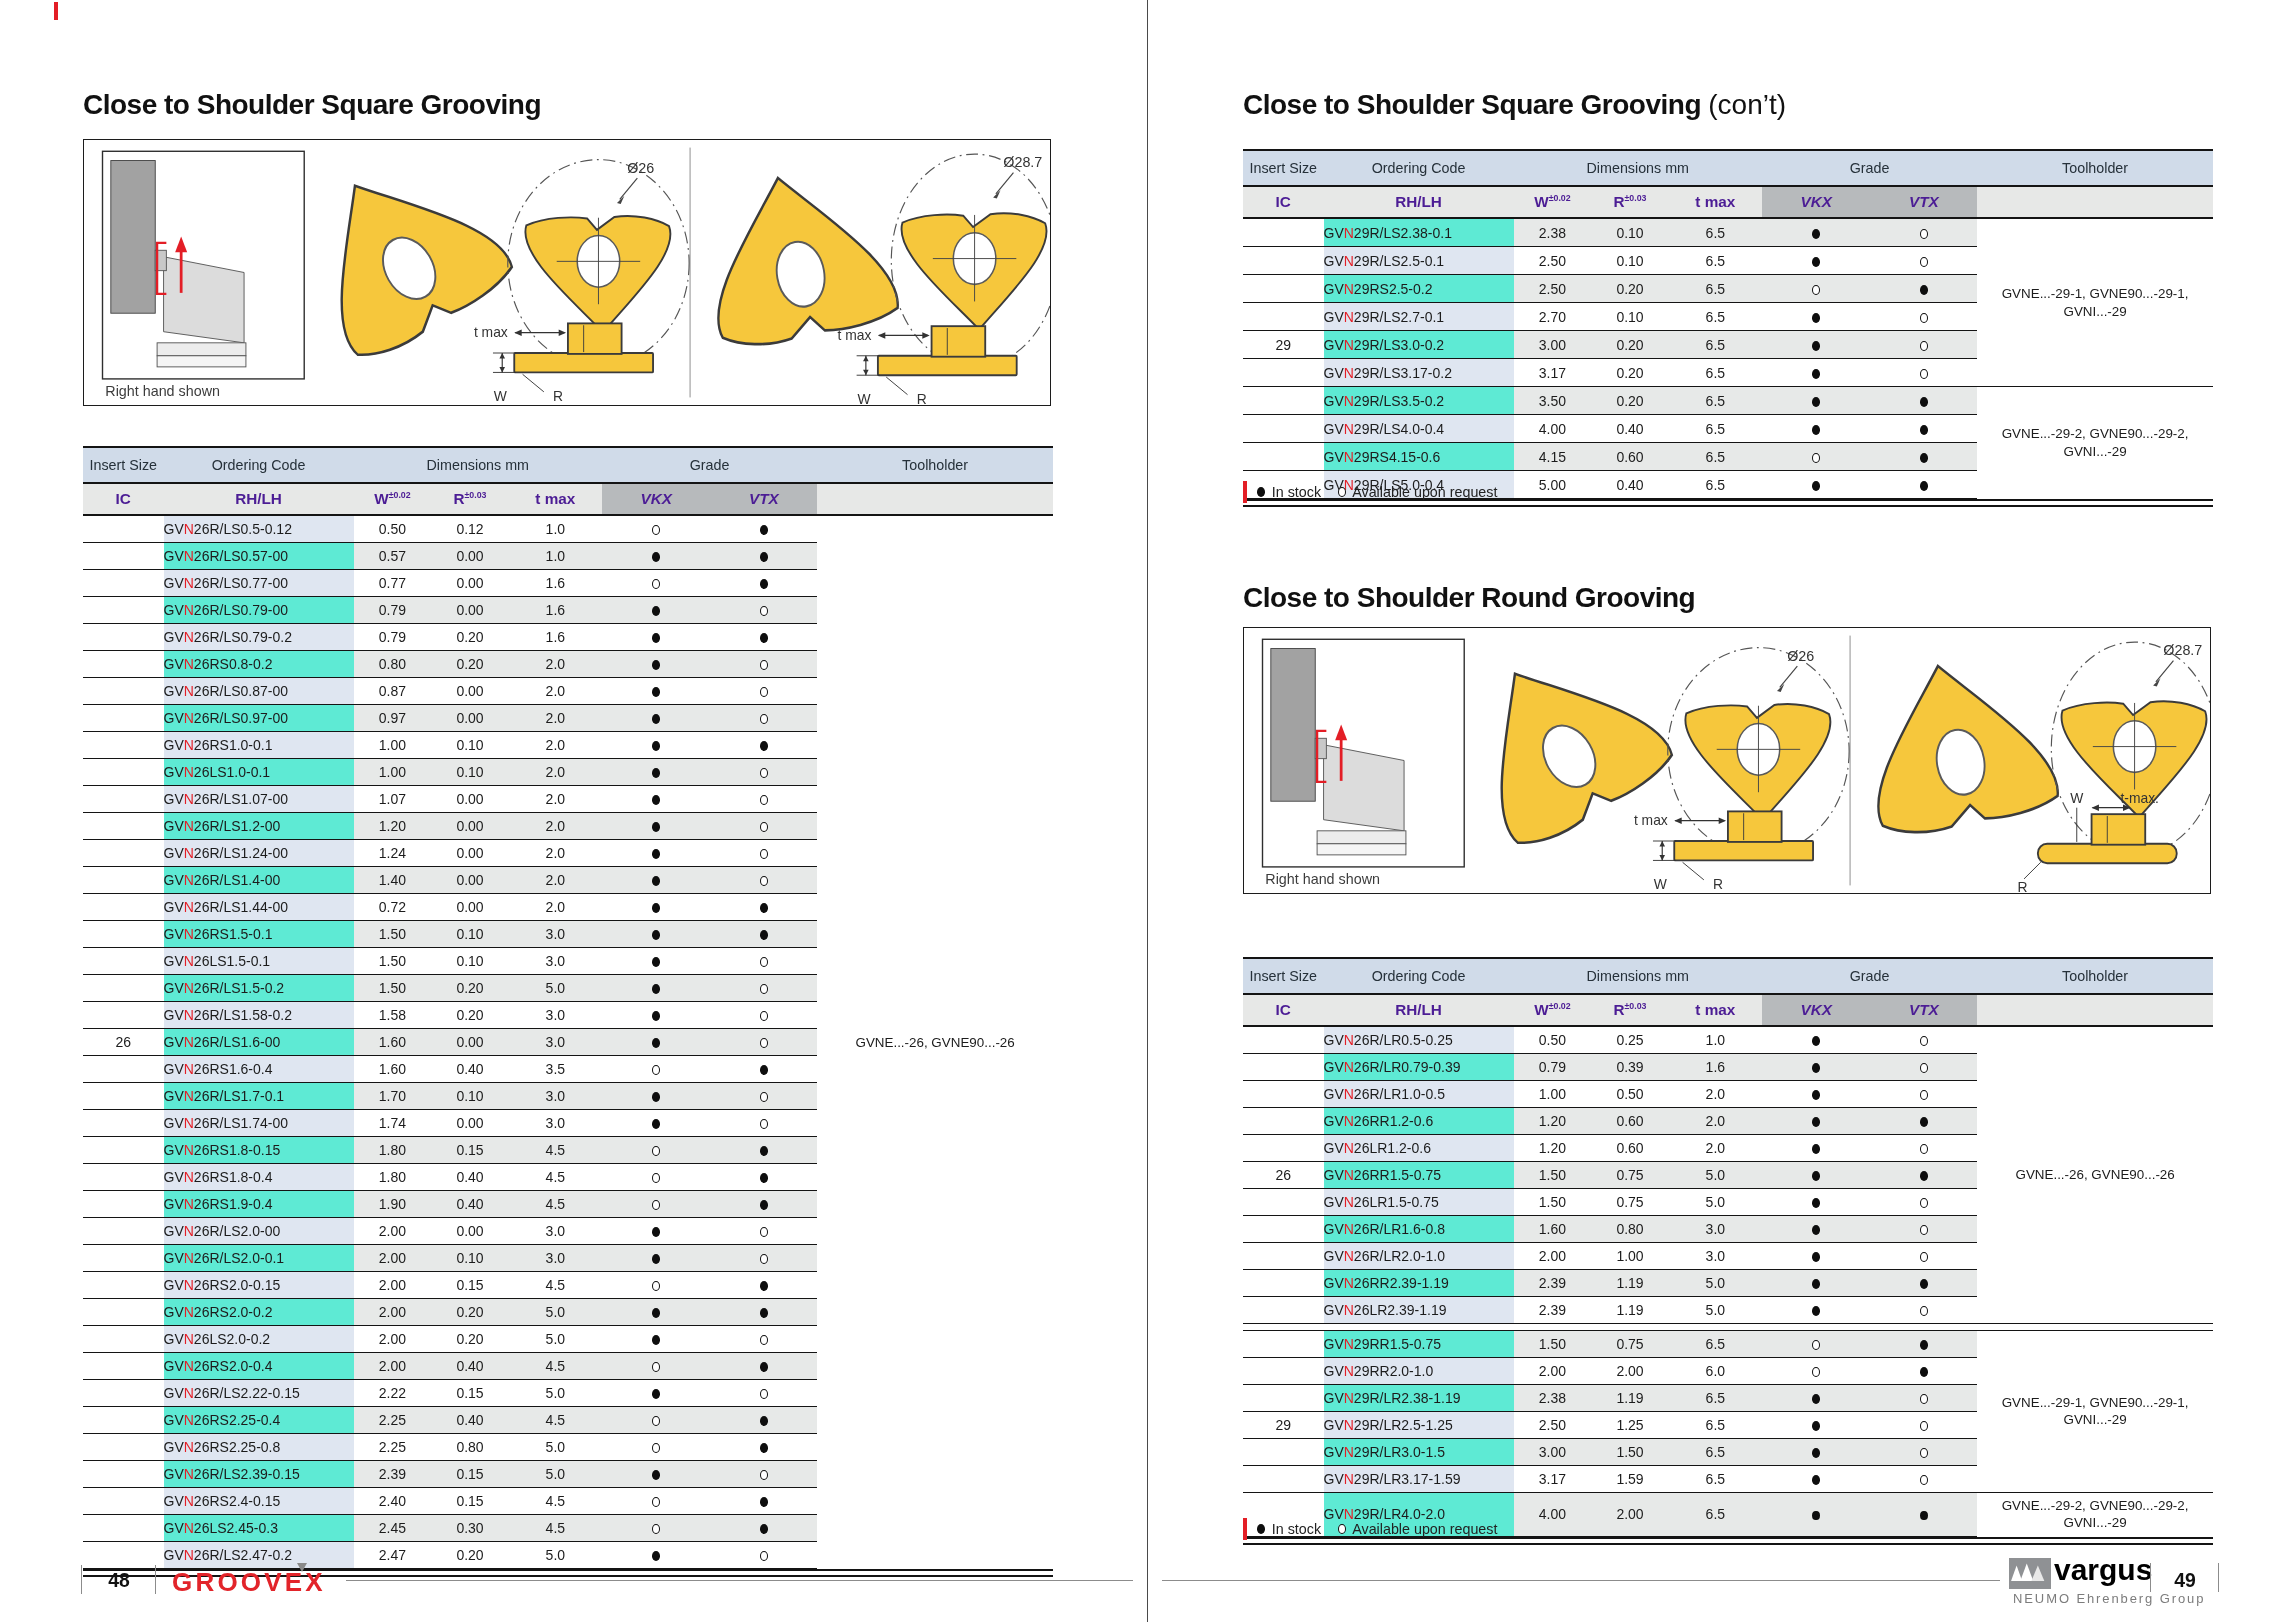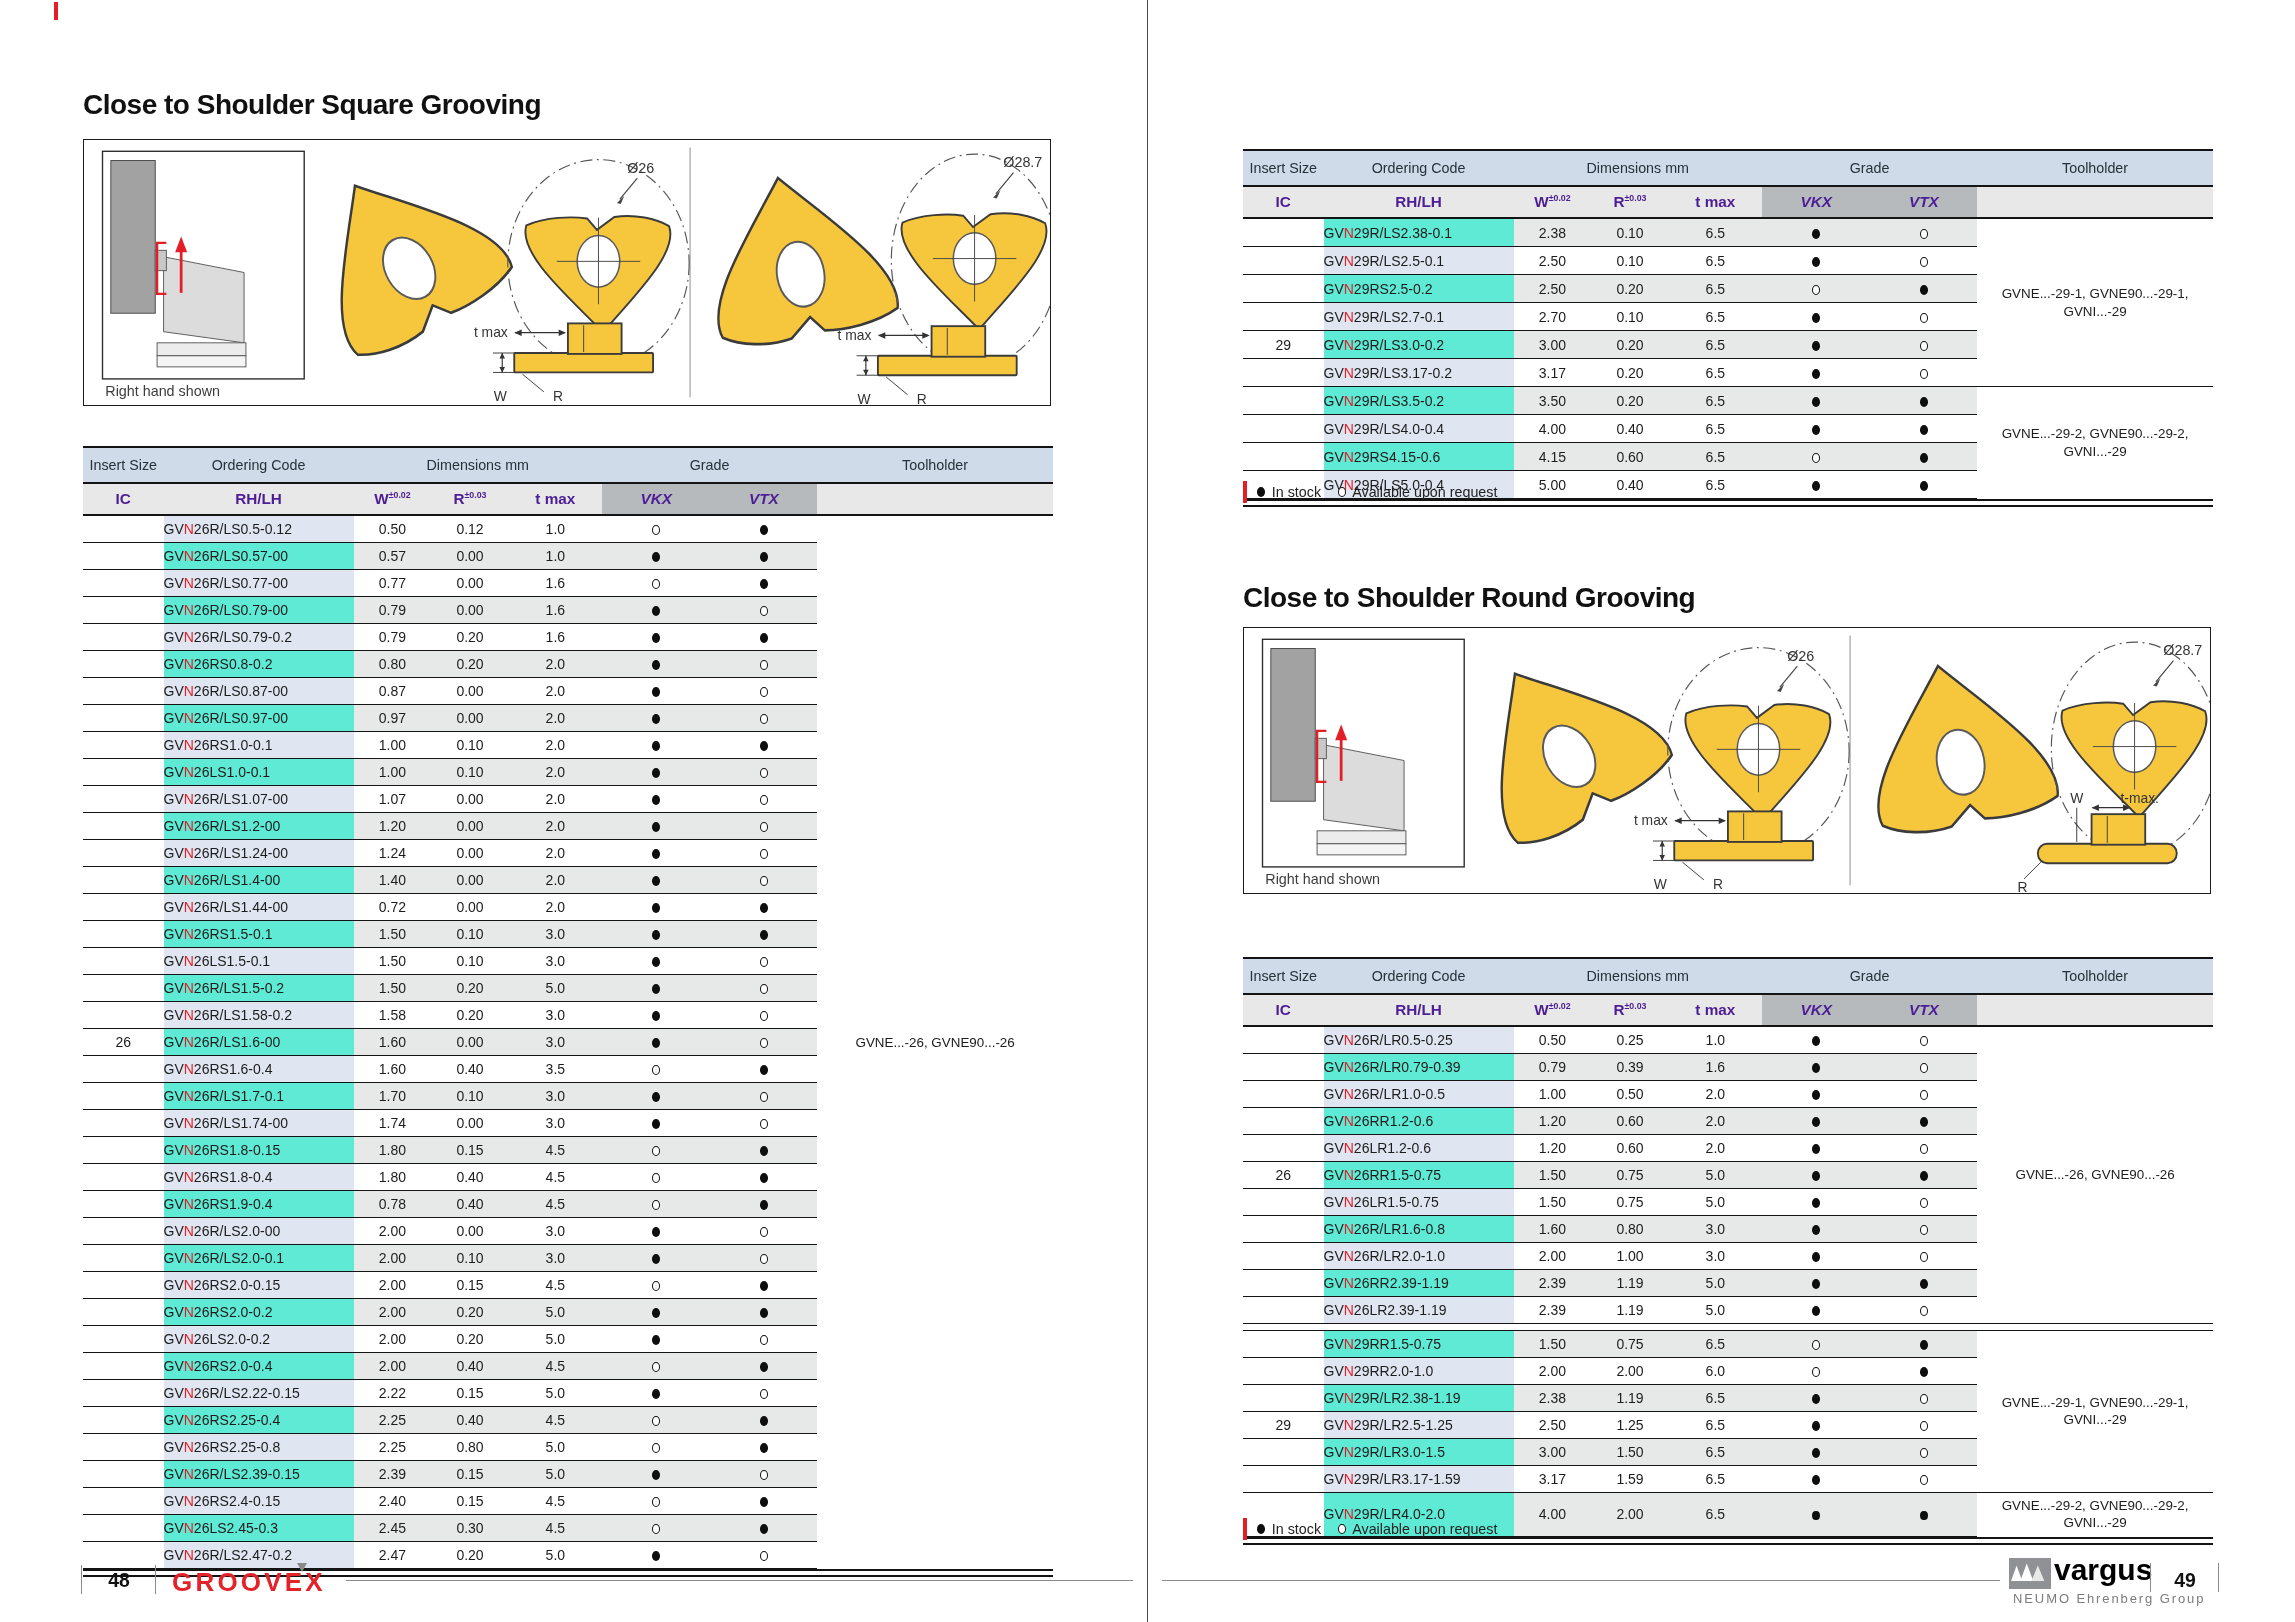--- a/index.html
+++ b/index.html
@@ -394,21 +394,21 @@
             <td class="code st rb">GV<span class="red">N</span>26RS1.8-0.4</td>
             <td class="st rb">1.80</td>
             <td class="st rb">0.40</td>
             <td class="st rb">4.5</td>
             <td class="st rb"><span class="dot open"></span></td>
             <td class="st rb"><span class="dot filled"></span></td>
           </tr>
           <tr class="s1">
             <td class="rb"></td>
             <td class="code st rb">GV<span class="red">N</span>26RS1.9-0.4</td>
-            <td class="st rb">0.78</td>
+            <td class="st rb">1.90</td>
             <td class="st rb">0.40</td>
             <td class="st rb">4.5</td>
             <td class="st rb"><span class="dot open"></span></td>
             <td class="st rb"><span class="dot filled"></span></td>
           </tr>
           <tr class="s0">
             <td class="rb"></td>
             <td class="code st rb">GV<span class="red">N</span>26R/LS2.0-00</td>
             <td class="st rb">2.00</td>
             <td class="st rb">0.00</td>
@@ -522,20 +522,21 @@
             <td class="st rb">0.20</td>
             <td class="st rb">5.0</td>
             <td class="st rb"><span class="dot filled"></span></td>
             <td class="st rb"><span class="dot open"></span></td>
           </tr>
         </tbody>
       </table>
       <div class="dbl"></div>
     </div>
 
+  <div class="pagetitle" style="left:1243px;top:89px;"><span>Close to Shoulder Square Grooving</span>&nbsp;<span class="suffix">(con’t)</span></div>
   <div class="tablewrap t-r1" id="tw-r1" style="left:1243px;top:141px;width:970px;">
       <table class="cat">
         <colgroup>
           <col style="width:8.3%">
           <col style="width:19.6%">
           <col style="width:8%">
           <col style="width:8%">
           <col style="width:9.6%">
           <col style="width:11.2%">
           <col style="width:11%">

